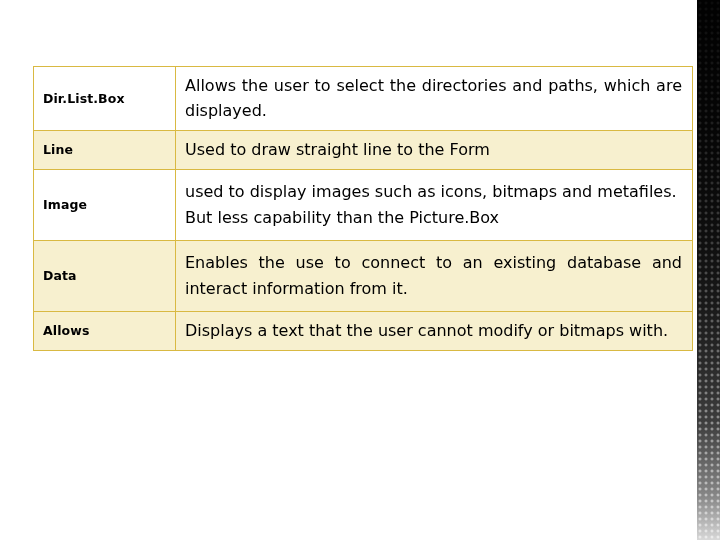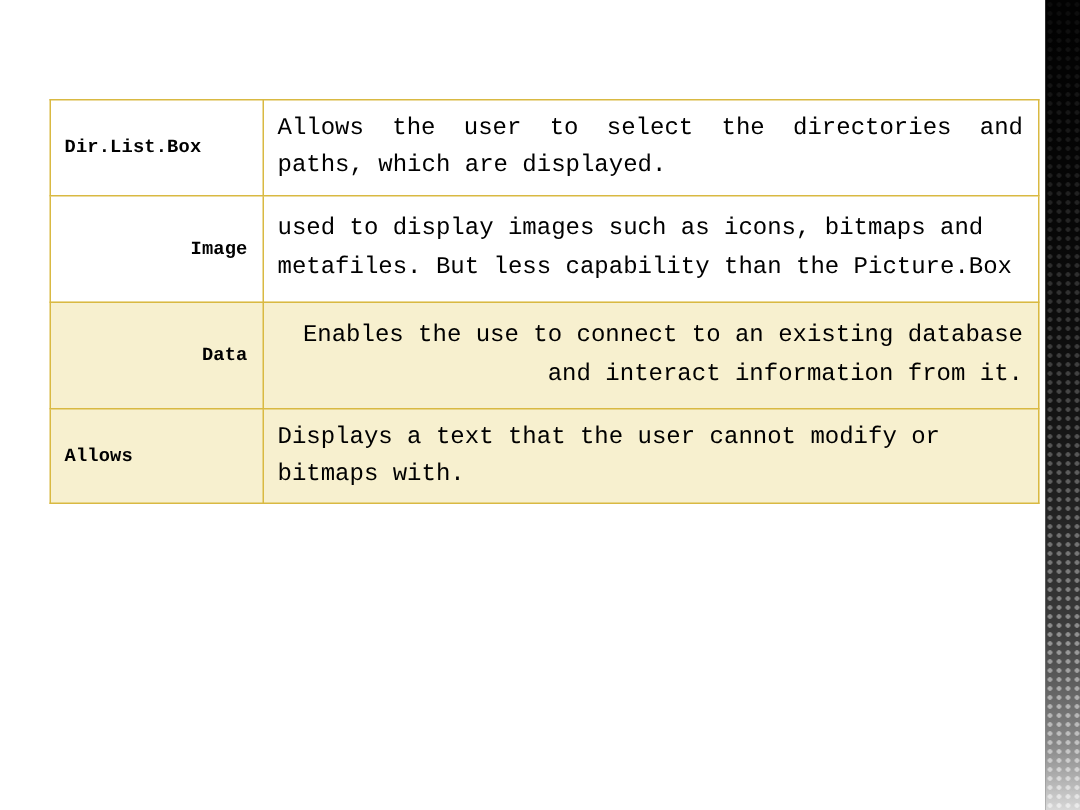--- a/index.html
+++ b/index.html
@@ -15,21 +15,20 @@
     position: relative;
   }
 
   
   #slide {
     position: absolute;
     left: 0; top: 0;
     width: 720px;
     height: 540px;
     background: #ffffff;
-    font-family: Liberation Mono, monospace;
   }
 
   
   #right-strip {
     position: absolute;
     top: 0;
     left: 697px;
     width: 23px;
     height: 540px;
     background-color: #1b1b1b;
@@ -92,21 +91,21 @@
     padding-right: 12px;
   }
   td.cell-desc.one-line { text-align: left; }
 
   tr.row-white > td { background: #ffffff; }
   tr.row-cream > td { background: #f7f0cf; }
 
   
   tr.h-tall   > td { height: 42px; }
   tr.h-short  > td { height: 26px; }
-  tr.h-xtall  > td { height: 58px; text-align: right; }
+  tr.h-xtall  > td { height: 58px; }
 </style>
 </head>
 <body>
 
 <div id="slide">
 
   <div id="strip-gutter"></div>
 
   <div id="right-strip">
     <div id="right-strip-fade"></div>
@@ -119,20 +118,24 @@
     </colgroup>
     <tbody>
 
       <tr class="row-white h-tall">
         <td class="cell-name">Dir.List.Box</td>
         <td class="cell-desc">Allows the user to select the directories and paths, which are displayed.</td>
       </tr>
 
 
 
+      <tr class="row-cream h-short">
+        <td class="cell-name">Line</td>
+        <td class="cell-desc one-line">Used to draw straight line to the Form</td>
+      </tr>
 
       <tr class="row-white h-xtall">
         <td class="cell-name">Image</td>
         <td class="cell-desc one-line">used to display images such as icons, bitmaps and metafiles. But less capability than the Picture.Box</td>
       </tr>
 
       <tr class="row-cream h-xtall">
         <td class="cell-name">Data</td>
         <td class="cell-desc">Enables the use to connect to an existing database and interact information from it.</td>
       </tr>

